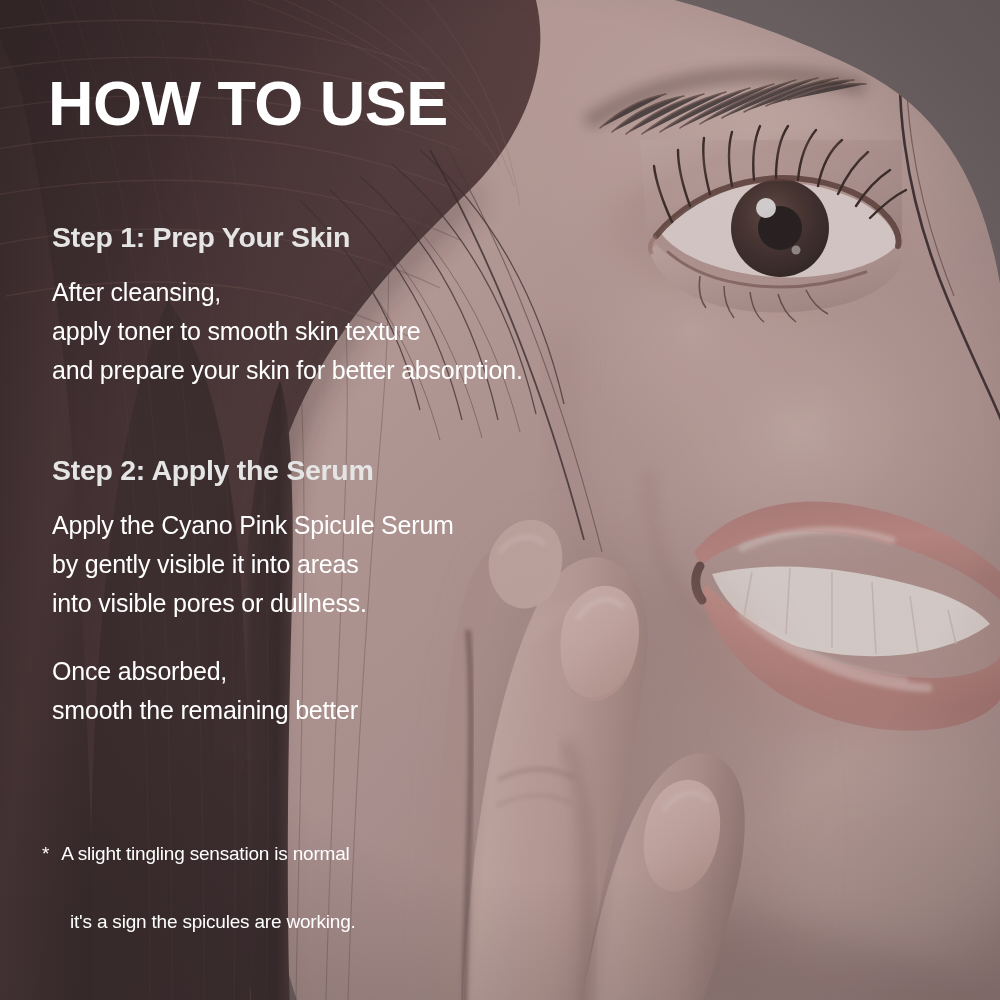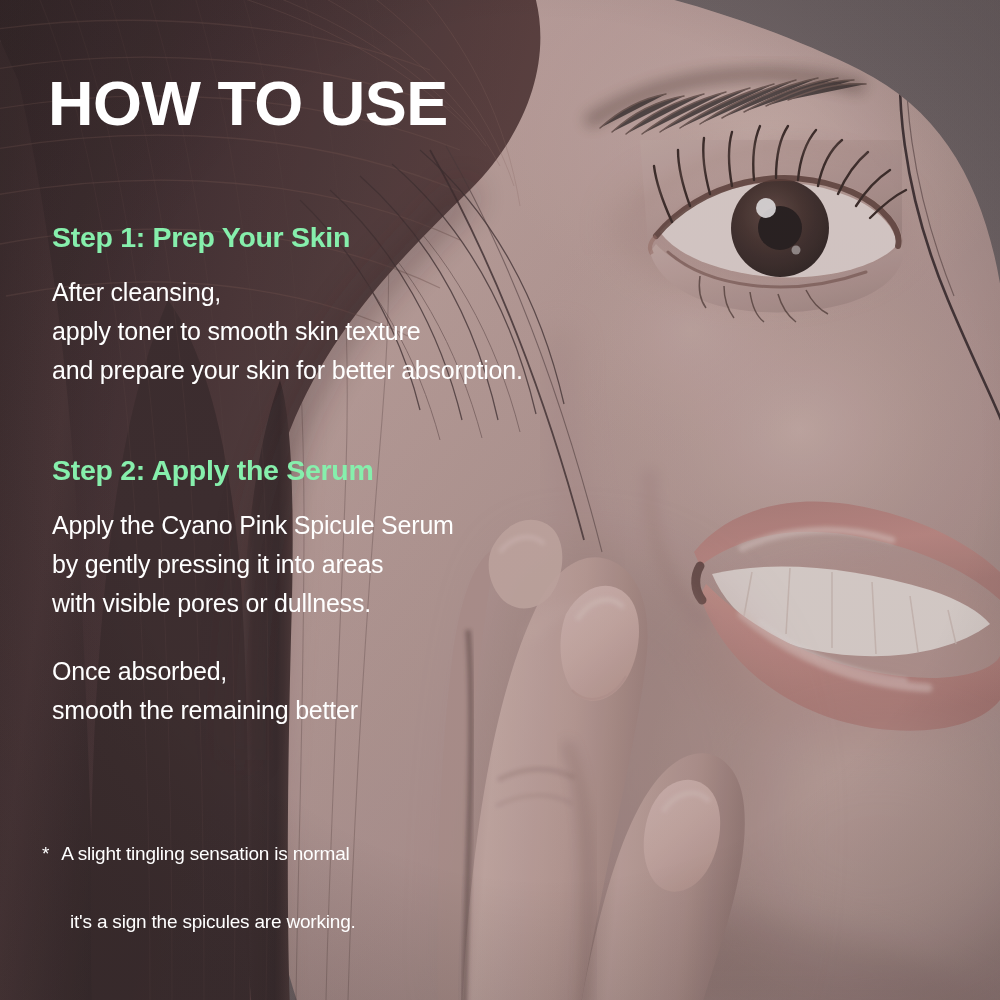--- a/index.html
+++ b/index.html
@@ -41,21 +41,21 @@
     font-size: 63px;
     font-weight: 900;
     letter-spacing: -0.5px;
     line-height: 1;
     white-space: nowrap;
   }
 
   .block { position: absolute; left: 52px; }
 
   .step-head {
-    color: #86efac;
+    color: #e5e5e5;
     font-size: 28.5px;
     font-weight: 700;
     letter-spacing: -0.3px;
     line-height: 1.2;
     white-space: nowrap;
     margin: 0 0 19px 0;
   }
 
   .para {
     color: #ffffff;
@@ -438,22 +438,22 @@
         <span>After cleansing,</span><br>
         <span>apply toner to smooth skin texture</span><br>
         <span>and prepare your skin for better absorption.</span>
       </p>
     </div>
 
     <div class="block" style="top:453px;">
       <div class="step-head">Step 2: Apply the Serum</div>
       <p class="para">
         <span>Apply the Cyano Pink Spicule Serum</span><br>
-        <span>by gently pressing it into areas</span><br>
-        <span>with visible pores or dullness.</span>
+        <span>by gently visible it into areas</span><br>
+        <span>into visible pores or dullness.</span>
       </p>
       <p class="para">
         <span>Once absorbed,</span><br>
         <span>smooth the remaining better</span><br>
       </p>
     </div>
 
     <div class="note" style="top:836px;">
       <span class="star">*</span><span>A slight tingling sensation is normal</span>
       <span class="l2">it's a sign the spicules are working.</span>

